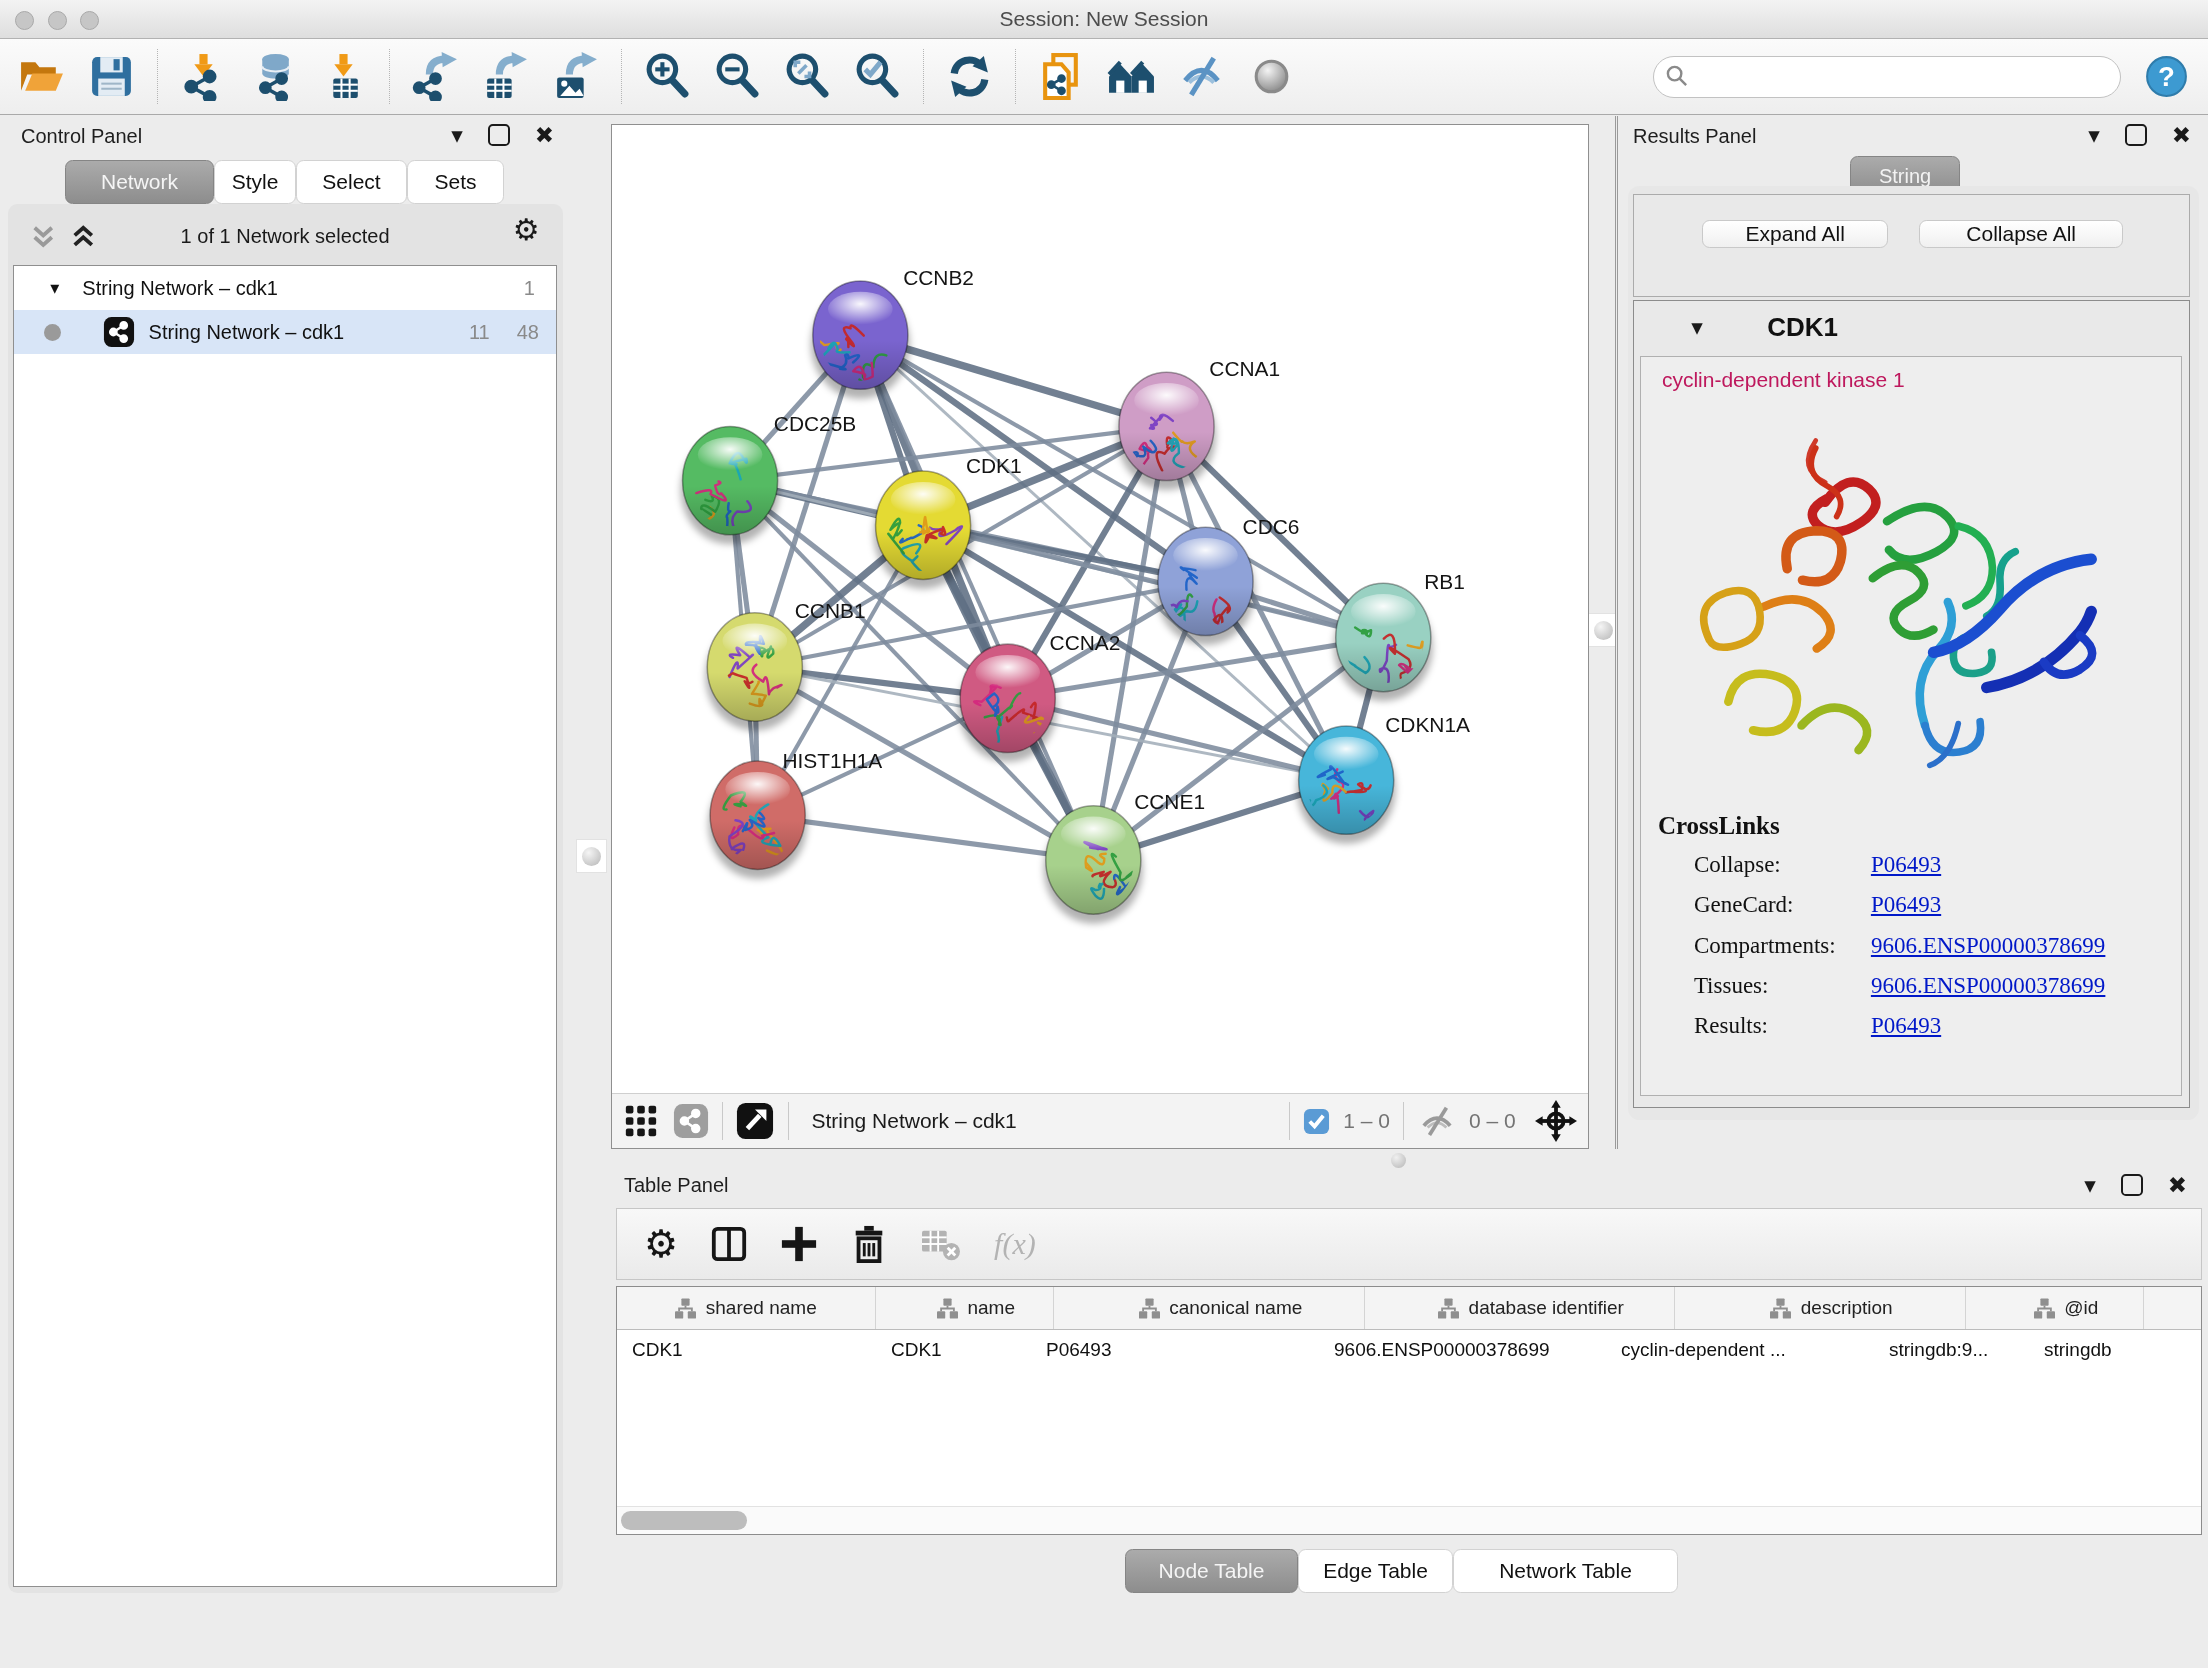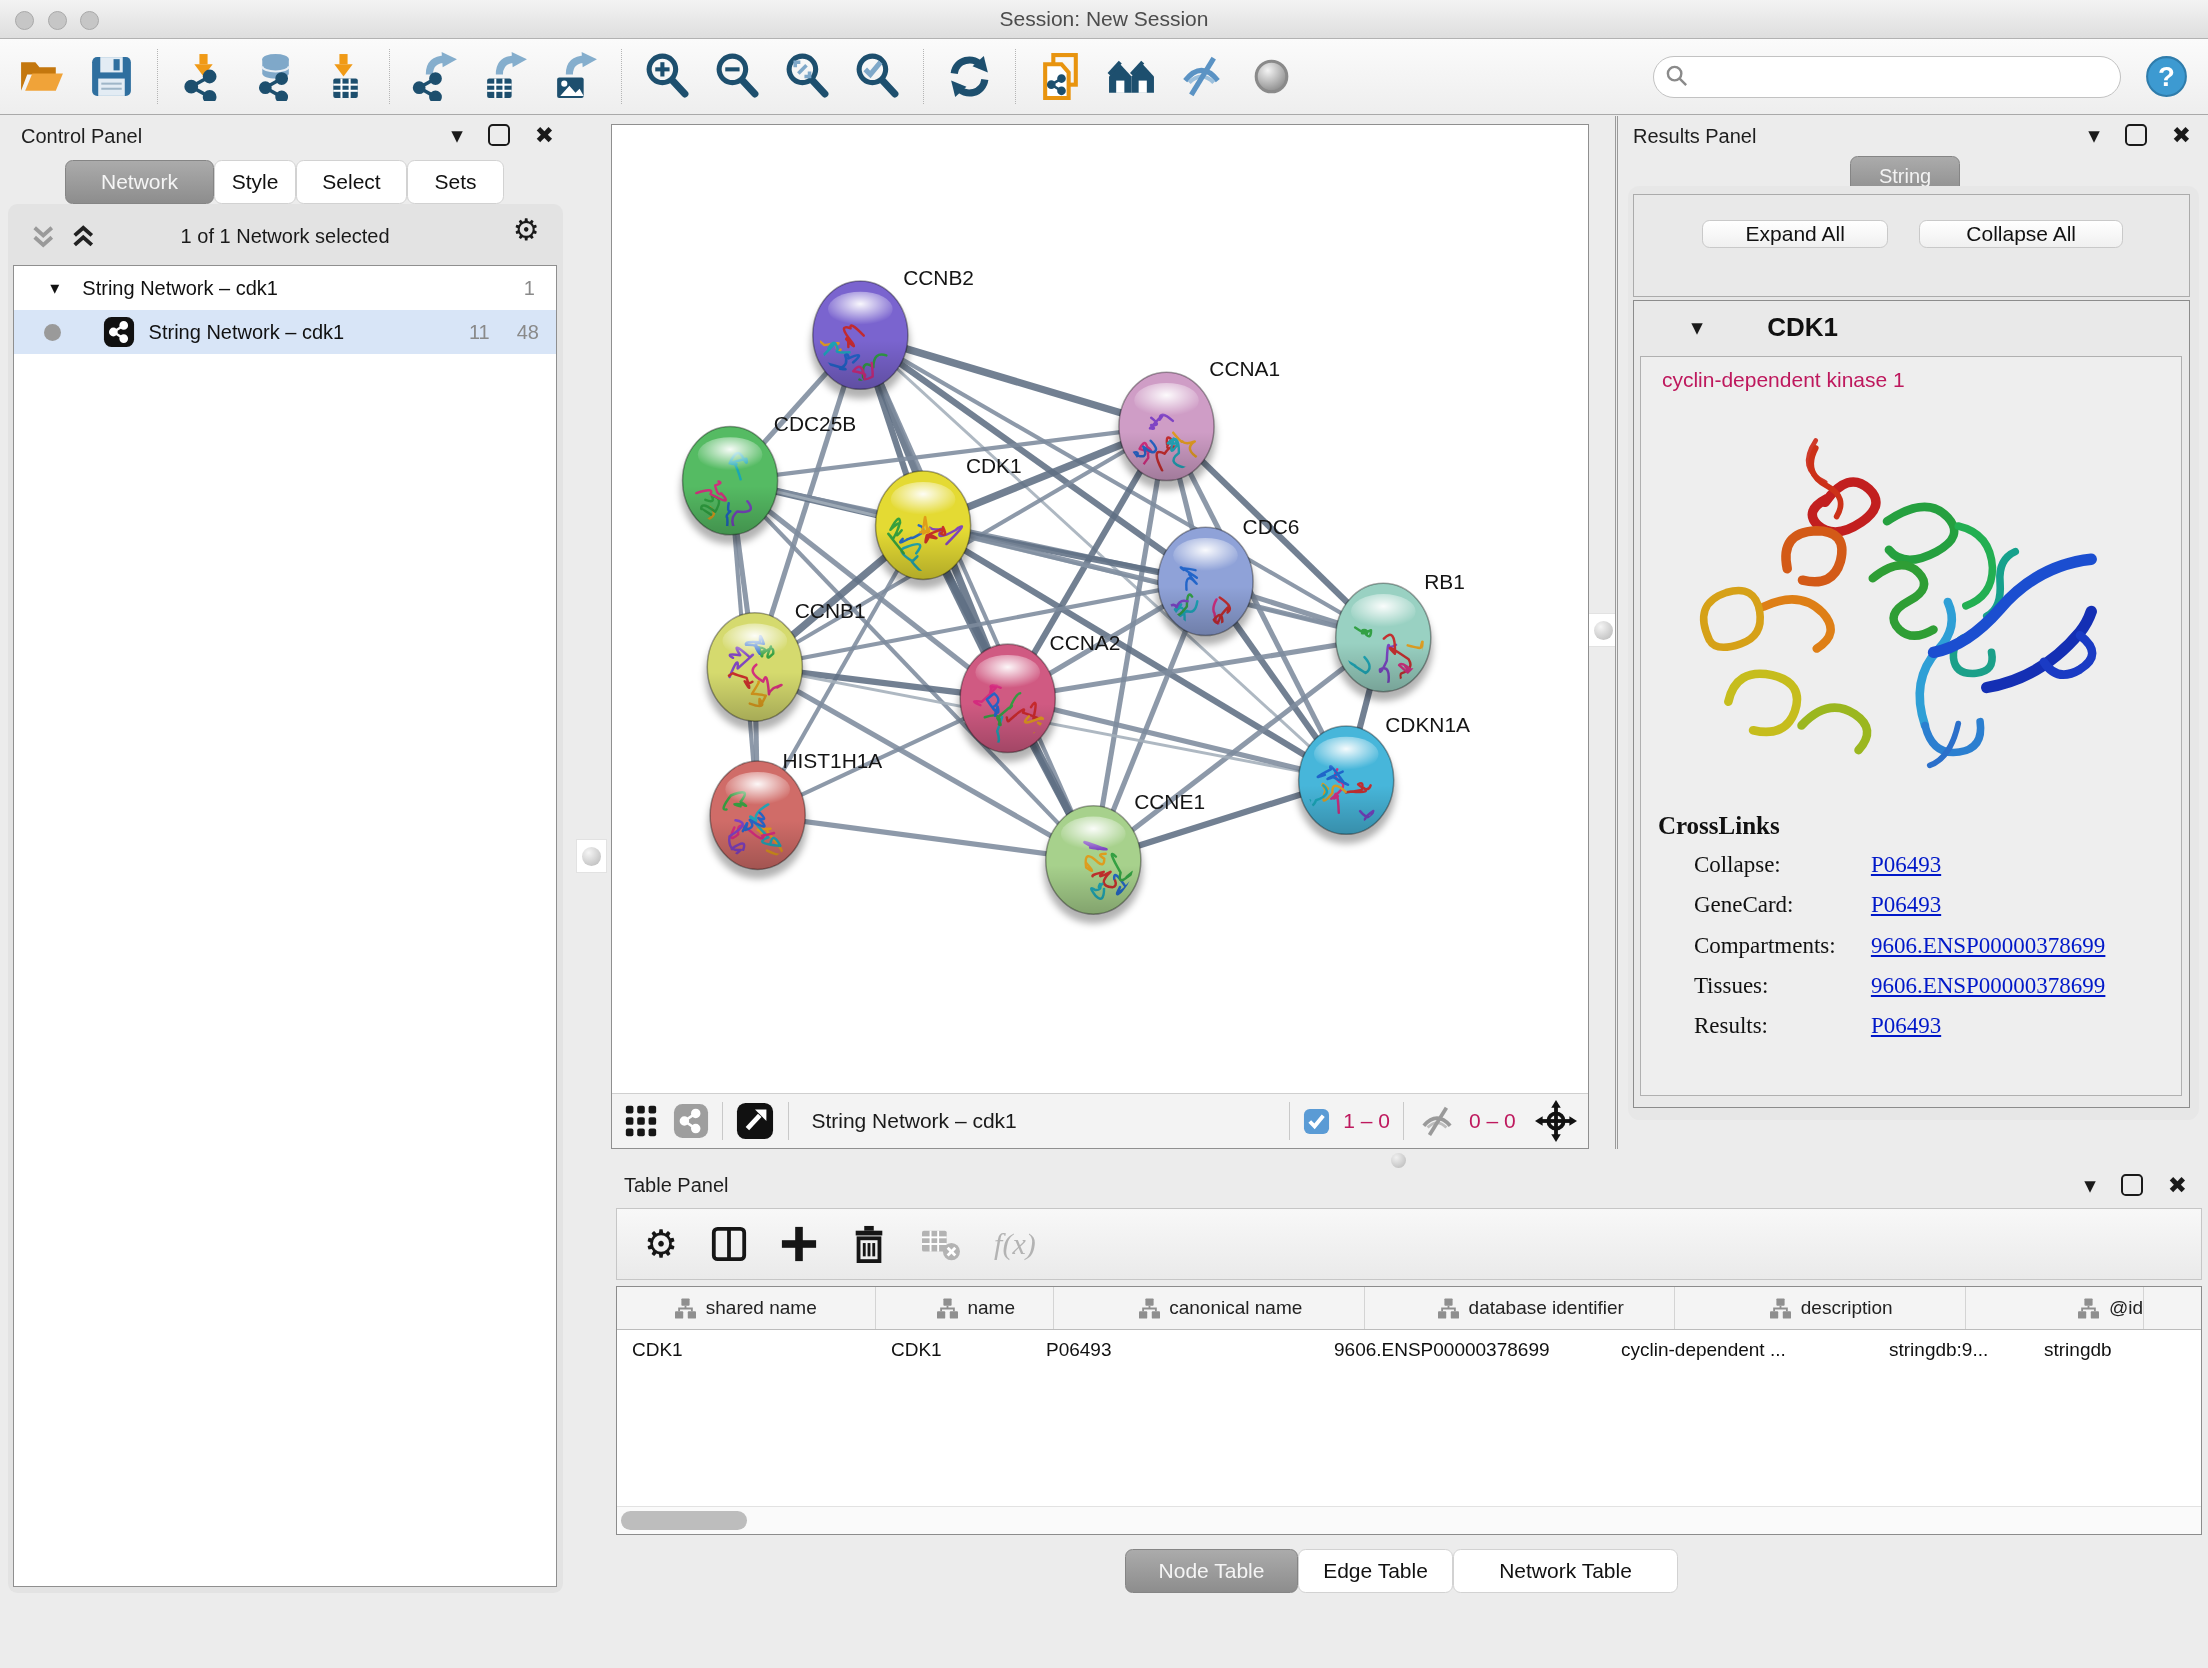--- a/index.html
+++ b/index.html
@@ -48,21 +48,21 @@
   .knob{width:19px;height:19px;border-radius:50%;background:radial-gradient(circle at 35% 30%,#f5f5f5,#b5b5b5);}
 
   
   .net-frame{position:absolute;left:611px;top:124px;width:978px;height:1025px;box-sizing:border-box;
     border:1.9px solid #8f8f8f;background:#fff;}
   #graph-svg{position:absolute;left:0;top:0;}
   .net-status{position:absolute;left:0;bottom:0;width:100%;height:55px;box-sizing:border-box;
     background:#f3f3f3;border-top:1px solid #cfcfcf;display:flex;align-items:center;padding:0 11.4px;gap:13.3px;}
   .ns-sep{height:38px;border-left:1px solid #c9c9c9;flex:none;}
   .ns-title{font-size:21px;color:#1a1a1a;margin-left:9.5px;}
-  .ns-count{font-size:21px;color:#be185d;}
+  .ns-count{font-size:21px;color:#737373;}
 
   
   .results-panel{position:absolute;left:1615px;top:116px;width:593px;height:1033px;box-sizing:border-box;
     background:#ececec;border-left:3.8px double #9a9a9a;}
   .string-tab{position:absolute;left:232px;top:40px;width:108px;height:38px;border-radius:7.6px;
     background:linear-gradient(#ababab,#8d8d8d);color:#f3f3f3;font-size:20px;
     display:flex;align-items:center;justify-content:center;border:1px solid #858585;}
   .rp-outer{position:absolute;left:9.5px;top:70px;width:571px;height:934px;background:#e7e7e7;border-radius:11.4px;}
   .rp-box1{position:absolute;left:5.7px;top:7.6px;width:557px;height:103px;border:1.9px solid #ababab;background:#e9e9e9;box-sizing:border-box;}
   .rp-btn{position:absolute;top:25px;height:28px;background:linear-gradient(#ffffff,#f0f0f0);
@@ -809,21 +809,21 @@
             <svg width="21" height="21" viewBox="0 0 23 22">
               <g fill="#8f8f8f">
                 <rect x="7" y="0" width="9" height="8" rx="1"></rect>
                 <rect x="0" y="14" width="9" height="8" rx="1"></rect>
                 <rect x="14" y="14" width="9" height="8" rx="1"></rect>
                 <path d="M11.5 8 v3 M4.5 14 v-3 h14 v3" stroke="#8f8f8f" stroke-width="2" fill="none"></path>
               </g>
             </svg>
             <span>description</span>
           </div>
-          <div class="th" style="width: 155px; justify-content: flex-end;">
+          <div class="th" style="width: 155px;">
             <svg width="21" height="21" viewBox="0 0 23 22">
               <g fill="#8f8f8f">
                 <rect x="7" y="0" width="9" height="8" rx="1"></rect>
                 <rect x="0" y="14" width="9" height="8" rx="1"></rect>
                 <rect x="14" y="14" width="9" height="8" rx="1"></rect>
                 <path d="M11.5 8 v3 M4.5 14 v-3 h14 v3" stroke="#8f8f8f" stroke-width="2" fill="none"></path>
               </g>
             </svg>
             <span>@id</span>
           </div>

